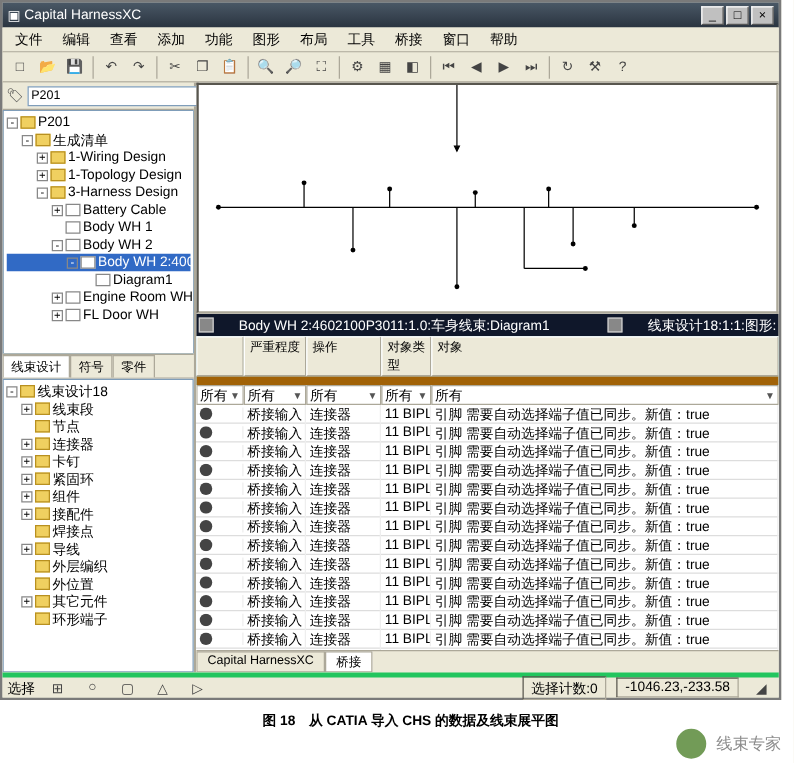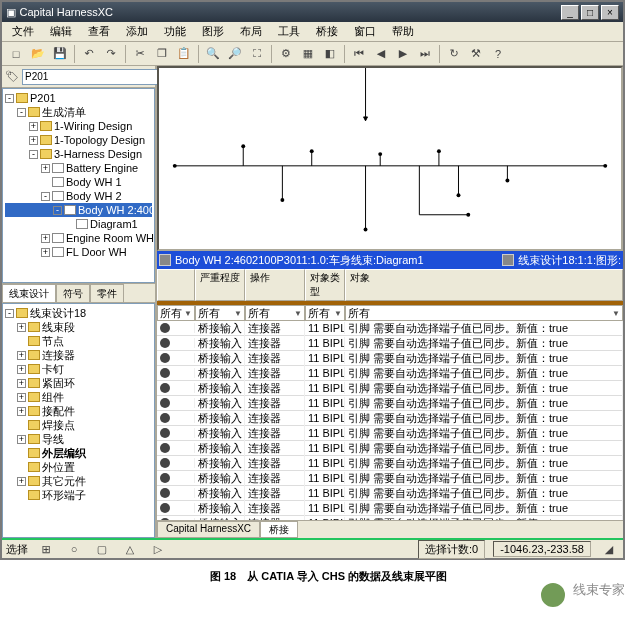--- a/index.html
+++ b/index.html
@@ -24,42 +24,42 @@
 .ticon{width:12px;height:10px;margin-right:2px;flex-shrink:0}
 .tfolder{background:#f0d060;border:1px solid #b89020}
 .tdoc{background:#fff;border:1px solid #888}
 .tabs{height:20px;background:#ece9d8;display:flex;border-top:1px solid #aca899;border-bottom:1px solid #aca899}
 .tab{padding:2px 6px;border:1px solid #aca899;border-bottom:none;background:#ece9d8;font-size:10px}
 .tab.active{background:#fff}
 .tree2{flex:1;background:#fff;border:1px solid #7f9db9;overflow:auto;padding:2px}
 .right{flex:1;display:flex;flex-direction:column;overflow:hidden}
 .canvas{height:185px;background:#fff;border:2px inset #aca899;position:relative;overflow:hidden}
 .canvas svg{width:100%;height:100%}
-.infobar{height:18px;background:#1d4ed8;color:#fff;display:flex;align-items:center;font-size:10px;padding:0 2px;gap:4px}
+.infobar{height:18px;background:#0f172a;color:#fff;display:flex;align-items:center;font-size:10px;padding:0 2px;gap:20px}
 .infobar .isp{flex:1}
 .infobar .icn{width:12px;height:12px;background:#888;border:1px solid #ccc}
 .grid-area{flex:1;display:flex;flex-direction:column;background:#ece9d8;overflow:hidden}
-.ghead{display:flex;background:#7dd3fc;border-bottom:4px solid #a16207}
+.ghead{display:flex;background:#7dd3fc;border-bottom:7px solid #a16207}
 .gh{border:1px solid #fff;border-right-color:#aca899;border-bottom-color:#aca899;padding:1px 4px;font-size:10px;background:#ece9d8}
 .gfilter{display:flex;background:#ece9d8}
 .gf{border:1px solid #aca899;background:#fff;padding:0 2px;font-size:10px;height:16px;display:flex;align-items:center;justify-content:space-between}
 .gf .dd{font-size:8px;color:#555}
 .gbody{flex:1;overflow:auto;background:#fff}
 .grow{display:flex;border-bottom:1px solid #ddd;height:15px;align-items:center;font-size:10px}
 .gc{padding:0 3px;overflow:hidden;white-space:nowrap;border-right:1px solid #eee}
 .c0{width:38px;display:flex;align-items:center}
 .c1{width:50px}.c2{width:60px}.c3{width:40px}.c4{flex:1}
 .sev{width:10px;height:10px;border-radius:50%;background:#444;margin-right:2px}
 .btabs{height:18px;background:#ece9d8;display:flex;border-top:1px solid #aca899}
 .btab{padding:1px 8px;border:1px solid #aca899;font-size:10px;background:#ece9d8}
 .btab.active{background:#fff}
-.status{height:20px;background:#ece9d8;border-top:2px solid #22c55e;display:flex;align-items:center;padding:0 4px;font-size:10px;gap:8px}
+.status{height:20px;background:#ece9d8;border-top:4px solid #22c55e;display:flex;align-items:center;padding:0 4px;font-size:10px;gap:8px}
 .status .sseg{border:1px inset #aca899;padding:1px 6px}
 .caption{position:absolute;left:16px;top:568px;width:625px;text-align:center;font-size:13px;font-family:"SimSun"}
-.watermark{position:absolute;right:10px;bottom:8px;display:flex;gap:6px;opacity:0.85}
+.watermark{position:absolute;right:10px;bottom:8px;display:flex;align-items:center;gap:6px;opacity:0.85}
 .watermark .wicn{width:28px;height:28px;border-radius:50%;background:#5a8a3a;border:2px solid #fff}
 .watermark .wtxt{color:#777;font-size:13px}
 </style>
 </head>
 <body>
 
 <div class="window">
   <div class="titlebar">
     <span>▣</span>&nbsp;
     <span>Capital HarnessXC</span>
@@ -140,21 +140,21 @@
             <span>1-Topology Design</span>
           </div>
           <div class="tree-row" style="padding-left: 24px;">
             <span class="exp">-</span>
             <span class="ticon tfolder"></span>
             <span>3-Harness Design</span>
           </div>
           <div class="tree-row" style="padding-left: 36px;">
             <span class="exp">+</span>
             <span class="ticon tdoc"></span>
-            <span>Battery Engine</span>
+            <span>Battery Cable</span>
           </div>
           <div class="tree-row" style="padding-left: 36px;">
             <span style="width: 11px; display: inline-block;"></span>
             <span class="ticon tdoc"></span>
             <span>Body WH 1</span>
           </div>
           <div class="tree-row" style="padding-left: 36px;">
             <span class="exp">-</span>
             <span class="ticon tdoc"></span>
             <span>Body WH 2</span>
@@ -229,21 +229,21 @@
           <div class="tree-row" style="padding-left: 12px;">
             <span style="width: 11px; display: inline-block;"></span>
             <span class="ticon tfolder"></span>
             <span>焊接点</span>
           </div>
           <div class="tree-row" style="padding-left: 12px;">
             <span class="exp">+</span>
             <span class="ticon tfolder"></span>
             <span>导线</span>
           </div>
-          <div class="tree-row" style="padding-left: 12px; font-weight: bold;">
+          <div class="tree-row" style="padding-left: 12px;">
             <span style="width: 11px; display: inline-block;"></span>
             <span class="ticon tfolder"></span>
             <span>外层编织</span>
           </div>
           <div class="tree-row" style="padding-left: 12px;">
             <span style="width: 11px; display: inline-block;"></span>
             <span class="ticon tfolder"></span>
             <span>外位置</span>
           </div>
           <div class="tree-row" style="padding-left: 12px;">

